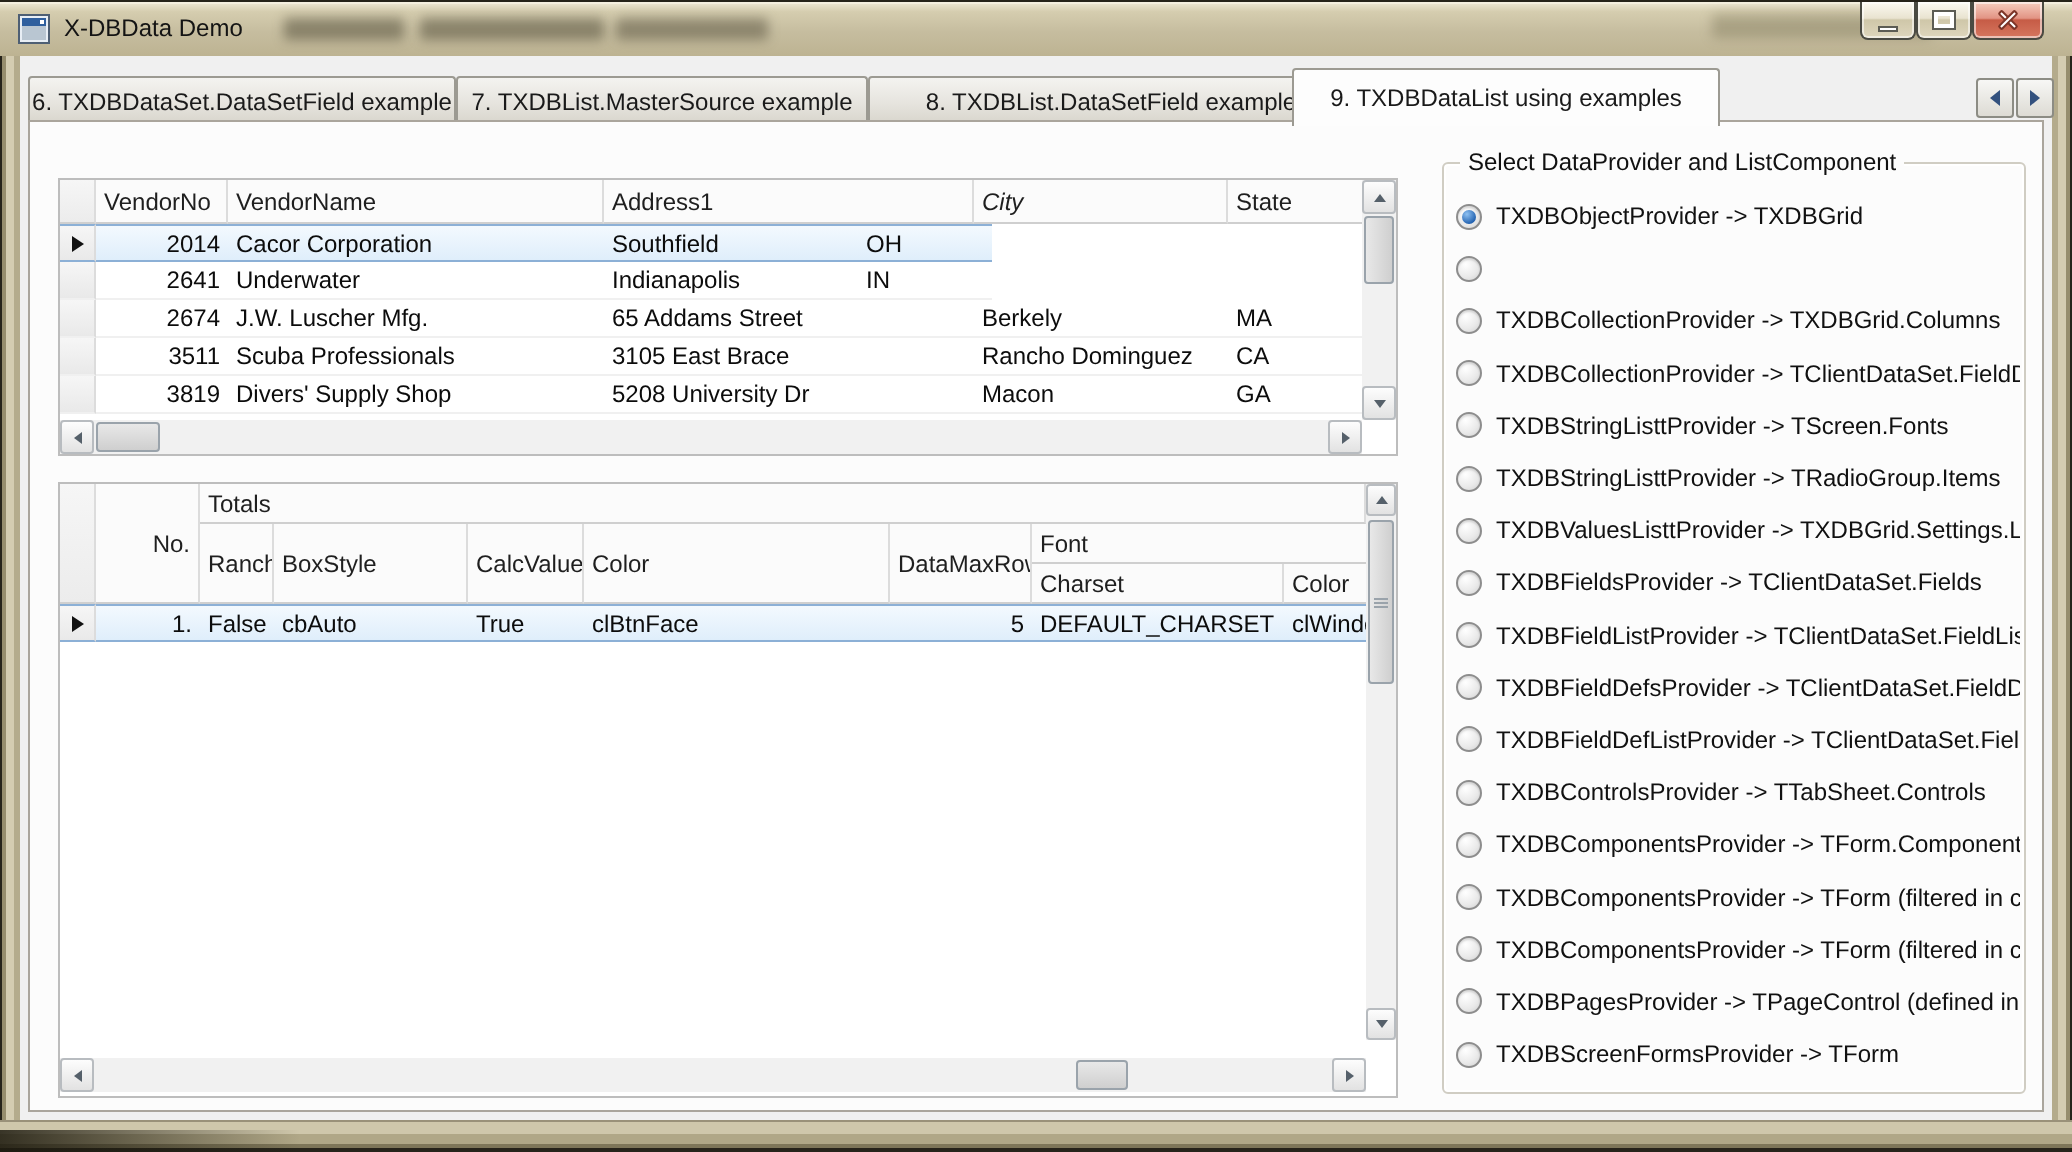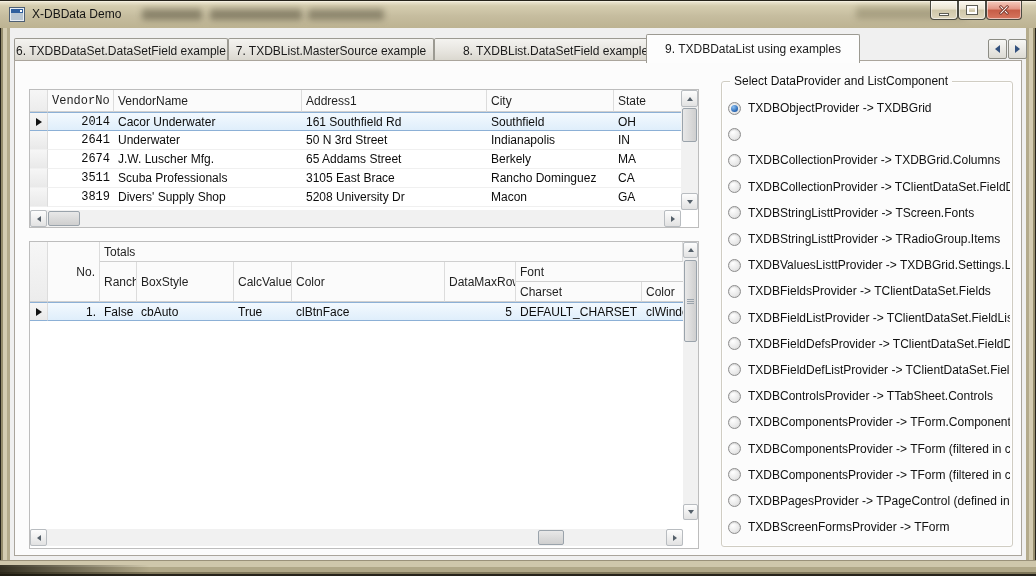--- a/index.html
+++ b/index.html
@@ -64,21 +64,21 @@
   .drow{position:absolute;display:flex;height:19px;width:651px;}
   .dcell{height:19px;font-size:12px;color:#0c0c0c;display:flex;align-items:center;padding:0 4px;
     overflow:hidden;white-space:nowrap;border-bottom:1px solid #f0f0f0;}
   .dcell.num{justify-content:flex-end;}
   .dcell.indc{background:linear-gradient(#f6f6f6,#e9e9e9);border-right:1px solid #dcdcdc;justify-content:center;padding:0;}
   .row-sel .dcell{background:linear-gradient(#f3f9fe,#dfeefb);border-top:1px solid #8cb0d6;border-bottom:1px solid #8cb0d6;}
   .row-sel .dcell.indc{background:linear-gradient(#f6f6f6,#e9e9e9);}
   .ptr{width:0;height:0;border-top:4px solid transparent;border-bottom:4px solid transparent;border-left:6px solid #111;}
 
   
-  .g1c0{width:18px;} .g1c1{width:66px;font-family:Liberation Mono, monospace;} .g1c2{width:188px;} .g1c3{width:185px;} .g1c4{width:127px;} .g1c5{width:67px;}
+  .g1c0{width:18px;} .g1c1{width:66px;} .g1c2{width:188px;} .g1c3{width:185px;} .g1c4{width:127px;} .g1c5{width:67px;}
 
   
   .acell{position:absolute;}
   .right{justify-content:flex-end;}
 
   
   .sb{position:absolute;background:#f1f1f1;}
   .sb-btn{position:absolute;background:linear-gradient(#fdfdfd,#e2e2e2);border:1px solid #b8bcc0;border-radius:2px;
     display:flex;align-items:center;justify-content:center;}
   .sb-thumb{position:absolute;background:linear-gradient(90deg,#e8e8e8,#cfcfcf);border:1px solid #9aa3ab;border-radius:2px;}
@@ -147,38 +147,36 @@
     </div>
 
     <div class="sheet">
 
       <div class="grid grid1">
 
         <div class="hcell ind g1c0" style="left:0;top:0;height:22px;"></div>
         <div class="hcell g1c1" style="left:18px;top:0;height:22px;">VendorNo</div>
         <div class="hcell g1c2" style="left:84px;top:0;height:22px;">VendorName</div>
         <div class="hcell g1c3" style="left:272px;top:0;height:22px;">Address1</div>
-        <div class="hcell g1c4" style="left:457px;top:0;height:22px;">City</div>
+        <div class="hcell g1c4" style="left:457px;top:0;height:22px;font-style:italic;">City</div>
         <div class="hcell g1c5" style="left:584px;top:0;height:22px;border-right:none;">State</div>
 
         <div class="drow row-sel" style="left:0;top:22px;">
           <div class="dcell indc g1c0">
               <div class="ptr"></div>
             </div>
           <div class="dcell num g1c1">2014</div>
-          <div class="dcell g1c2">Cacor Underwater</div>
-          <div class="dcell g1c3">161 Southfield Rd</div>
+          <div class="dcell g1c2">Cacor Corporation</div>
           <div class="dcell g1c4">Southfield</div>
           <div class="dcell g1c5">OH</div>
         </div>
         <div class="drow" style="left:0;top:41px;">
           <div class="dcell indc g1c0"></div>
           <div class="dcell num g1c1">2641</div>
           <div class="dcell g1c2">Underwater</div>
-          <div class="dcell g1c3">50 N 3rd Street</div>
           <div class="dcell g1c4">Indianapolis</div>
           <div class="dcell g1c5">IN</div>
         </div>
         <div class="drow" style="left:0;top:60px;">
           <div class="dcell indc g1c0"></div>
           <div class="dcell num g1c1">2674</div>
           <div class="dcell g1c2">J.W.  Luscher Mfg.</div>
           <div class="dcell g1c3">65 Addams Street</div>
           <div class="dcell g1c4">Berkely</div>
           <div class="dcell g1c5">MA</div>

